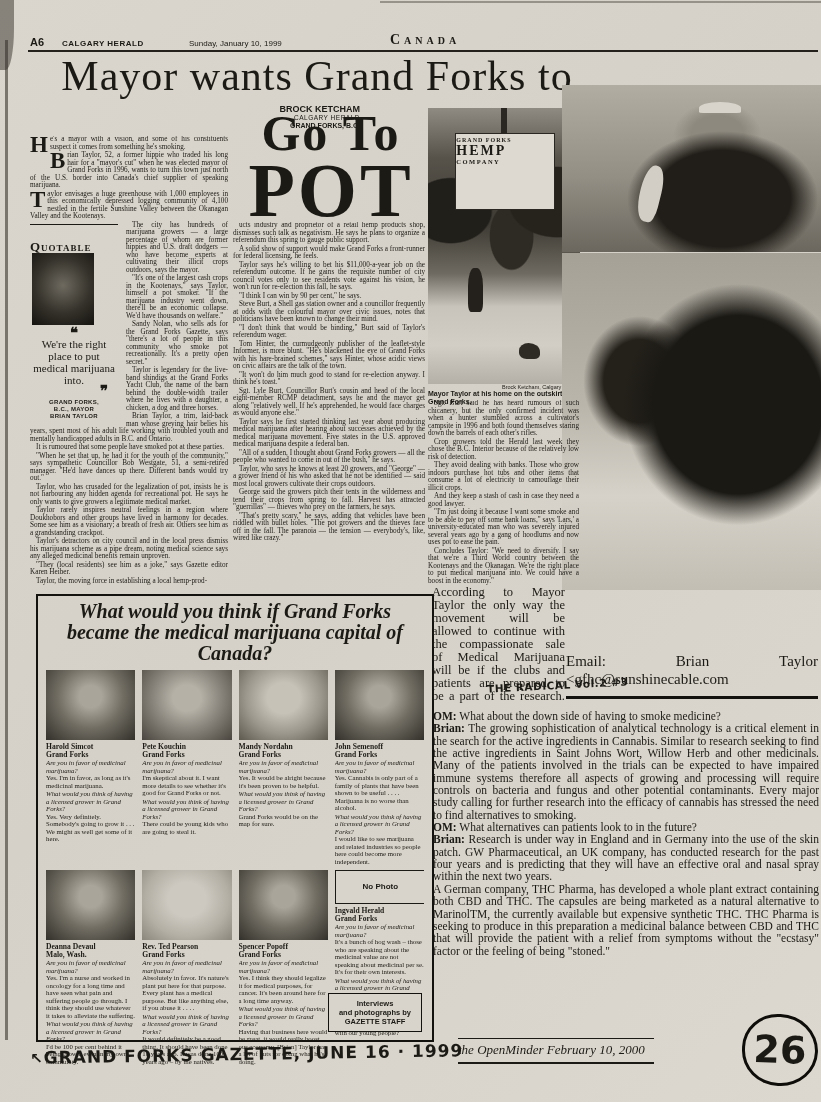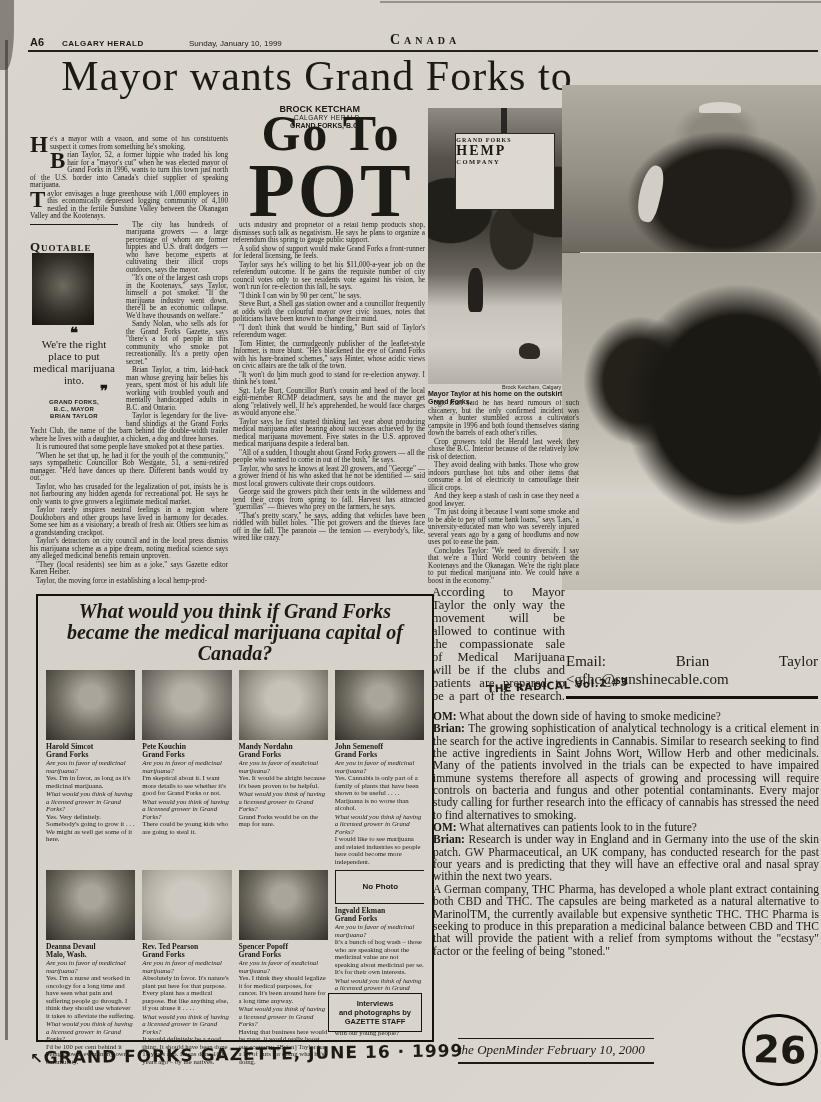--- a/index.html
+++ b/index.html
@@ -177,22 +177,22 @@
       <div>GRAND FORKS,</div>
           <div>B.C., MAYOR</div>
           <div>BRIAN TAYLOR</div>
         </div>
     </div>
     <div>
 
     <p>The city has hundreds of marijuana growers — a large percentage of whom are former hippies and U.S. draft dodgers — who have become experts at cultivating their illicit crops outdoors, says the mayor.</p>
         <p>"It's one of the largest cash crops in the Kootenays," says Taylor, himself a pot smoker. "If the marijuana industry went down, there'll be an economic collapse. We'd have thousands on welfare."</p>
         <p>Sandy Nolan, who sells ads for the Grand Forks Gazette, says "there's a lot of people in this community who smoke pot recreationally. It's a pretty open secret."</p>
+        <p>Taylor is legendary for the live-band shindigs at the Grand Forks Yacht Club, the name of the barn behind the double-width trailer where he lives with a daughter, a chicken, a dog and three horses.</p>
         <p>Brian Taylor, a trim, laid-back man whose greying hair belies his years, spent most of his adult life working with troubled youth and mentally handicapped adults in B.C. and Ontario.</p>
-        <p>Taylor is legendary for the live-band shindigs at the Grand Forks Yacht Club, the name of the barn behind the double-width trailer where he lives with a daughter, a chicken, a dog and three horses.</p>
         <p>It is rumoured that some people have smoked pot at these parties.</p>
         <p>"When he set that up, he had it for the youth of the community," says sympathetic Councillor Bob Westgate, 51, a semi-retired manager. "He'd have dances up there. Different bands would try out."</p>
         <p>Taylor, who has crusaded for the legalization of pot, insists he is not harbouring any hidden agenda for recreational pot. He says he only wants to give growers a legitimate medical market.</p>
         <p>Taylor rarely inspires neutral feelings in a region where Doukhobors and other groups have lived in harmony for decades. Some see him as a visionary; a breath of fresh air. Others see him as a grandstanding crackpot.</p>
         <p>Taylor's detractors on city council and in the local press dismiss his marijuana scheme as a pipe dream, noting medical science says any alleged medicinal benefits remain unproven.</p>
         <p>"They (local residents) see him as a joke," says Gazette editor Karen Heiber.</p>
         <p>Taylor, the moving force in establishing a local hemp-prod-</p>
       </div>
   </div>
 
@@ -309,21 +309,21 @@
           <div class="s-q">Are you in favor of medicinal marijuana?</div>
           <div class="s-a">Yes. I think they should legalize it for medical purposes, for cancer. It's been around here for a long time anyway.</div>
           <div class="s-q">What would you think of having a licensed grower in Grand Forks?</div>
           <div class="s-a">Having that business here would be great, it would really boost our economy. [Brian] Taylor has a lot of guts for doing what he's doing.</div>
         </div>
 
         <div class="s-entry">
           <div class="s-photo ph-none">
             <span class="np">No Photo</span>
           </div>
-          <div class="s-name">Ingvald Ekman</div>
+          <div class="s-name">Ingvald Herald</div>
           <div class="s-loc">Grand Forks</div>
           <div class="s-q">Are you in favor of medicinal marijuana?</div>
           <div class="s-a">It's a bunch of hog wash – those who are speaking about the medicinal value are not speaking about medicinal per se. It's for their own interests.</div>
           <div class="s-q">What would you think of having a licensed grower in Grand Forks?</div>
           <div class="s-a">I don't think that Taylor's track record indicates that he's fit for the position he holds. . . . And what's the effect this is having with our young people?</div>
         </div>
       </div>
     <div class="s-credit">
 
     <div>Interviews</div>

